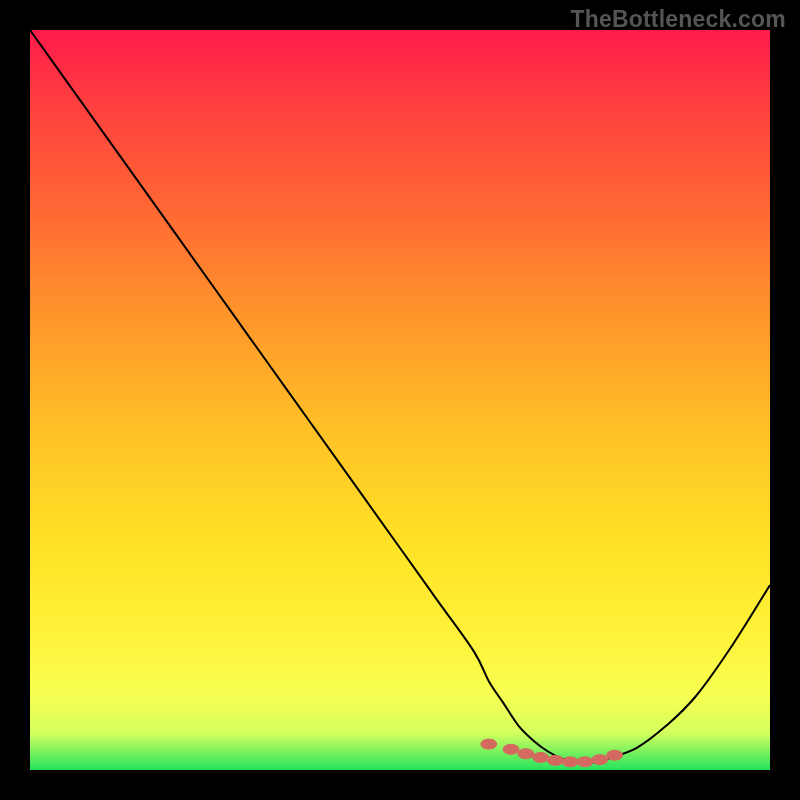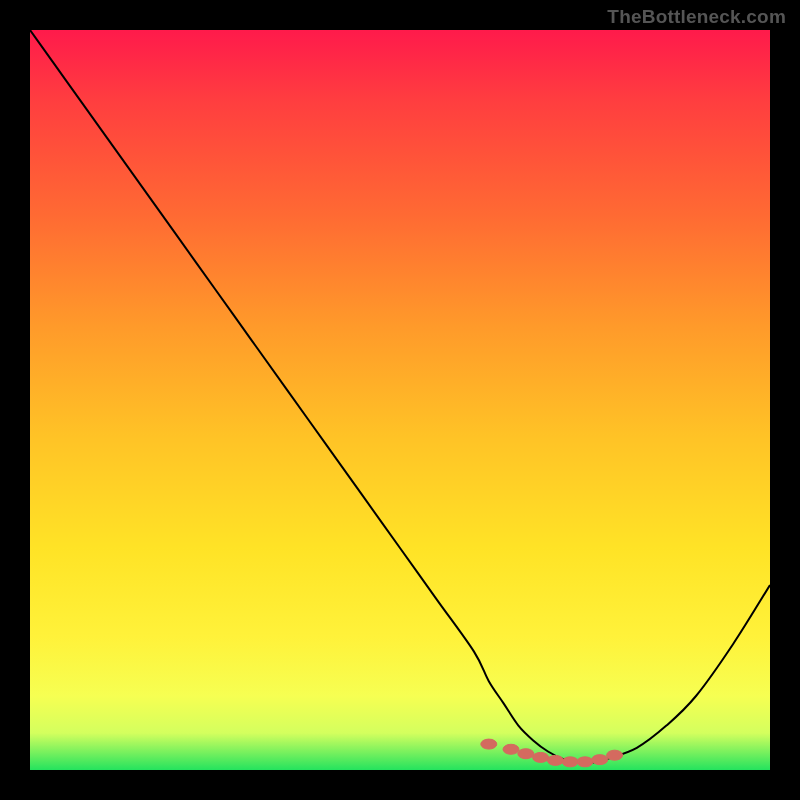--- a/index.html
+++ b/index.html
@@ -8,21 +8,21 @@
     position: relative;
     width: 800px;
     height: 800px;
     background: #000;
   }
   .watermark {
     position: absolute;
     top: 6px;
     right: 14px;
     font-family: Arial, Helvetica, sans-serif;
-    font-size: 19px;
+    font-size: 23px;
     font-weight: 600;
     color: #555;
     letter-spacing: 0.2px;
   }
   .plot-area {
     position: absolute;
     left: 30px;
     top: 30px;
     width: 740px;
     height: 740px;

